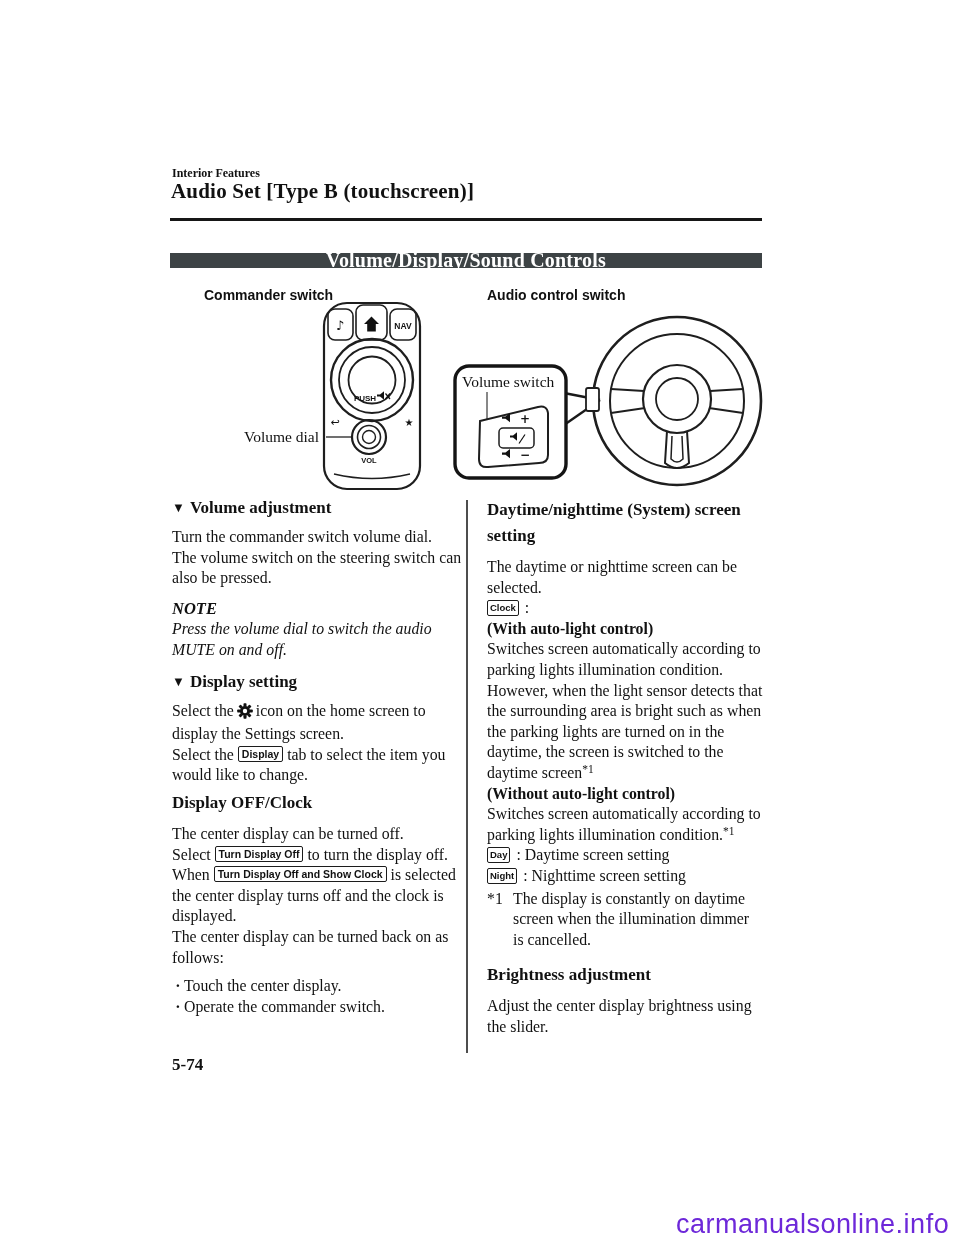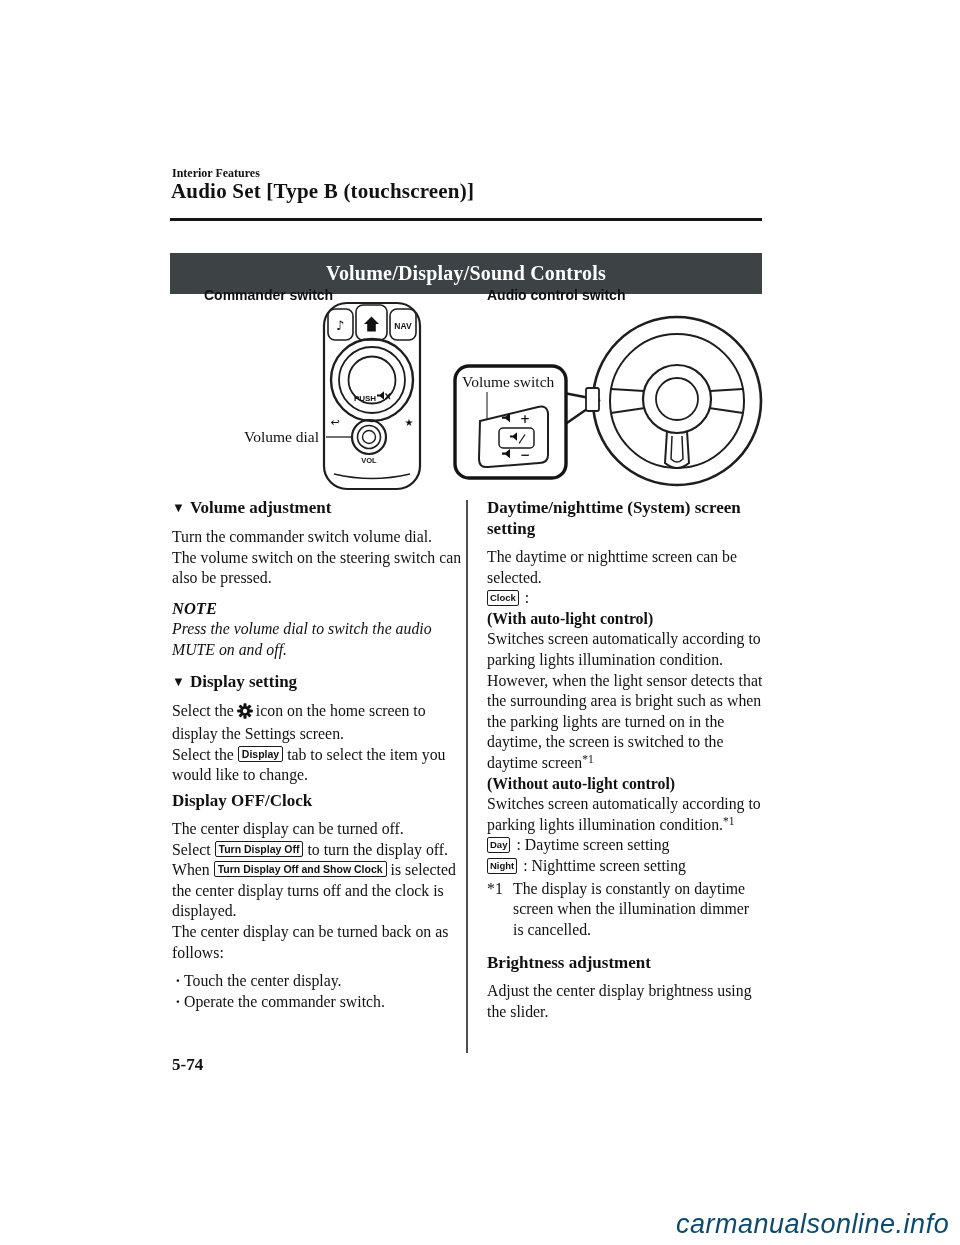--- a/index.html
+++ b/index.html
@@ -6,38 +6,38 @@
   #page{position:relative;width:960px;height:1245px;background:#ffffff;overflow:hidden;
         font-family:"Liberation Serif",serif;color:#111;padding-left:35px;}
   .abs{position:absolute;}
 
   
   .breadcrumb{left:172px;top:166px;font-size:12px;font-weight:bold;}
   .doc-title{left:171px;top:179px;font-size:21px;font-weight:bold;letter-spacing:.2px;}
   .header-rule{left:170px;top:218px;width:592px;height:3px;background:#161616;}
 
   
-  .section-bar{left:170px;top:253px;width:592px;height:41px;background:#3d4345;
+  .section-bar{left:170px;top:253px;width:592px;height:15px;background:#3d4345;
                display:flex;align-items:center;justify-content:center;}
   .section-bar span{color:#fff;font-weight:bold;font-size:20px;letter-spacing:.2px;}
 
   
   .fig-label{font-family:"Liberation Sans",sans-serif;font-weight:bold;font-size:14px;color:#101010;}
   .fig-label.cm{left:204px;top:287px;}
   .fig-label.ac{left:487px;top:287px;}
 
   
   .col{position:absolute;top:497px;font-size:15.8px;line-height:20.6px;}
   .col-left{left:172px;width:293px;}
   .col-right{left:487px;width:276px;}
   .divider{left:466px;top:500px;width:2px;height:553px;background:#4e4e4e;}
 
   .h-tri{font-size:17px;font-weight:bold;margin:0 0 9px 0;line-height:21px;}
   .h-tri .tri{font-size:13px;vertical-align:1px;margin-right:5px;}
-  .h3{font-size:17px;font-weight:bold;line-height:21px;margin:0 0 8px 0;}
+  .h3{font-size:17px;font-weight:bold;line-height:26px;margin:0 0 8px 0;}
   .para{margin:0 0 10px 0;}
   .para.tight{margin-bottom:4px;}
   .note-label{font-weight:bold;font-style:italic;font-size:16.5px;}
   .note-body{font-style:italic;}
   .note-wrap{margin:0 0 10px 0;}
 
   .kbd{display:inline-block;font-family:"Liberation Sans",sans-serif;font-weight:bold;
        font-size:10.5px;line-height:12px;border:1.4px solid #1c1c1c;border-radius:2px;
        padding:1px 3px 1px 3px;white-space:nowrap;position:relative;top:-2px;background:#fff;}
   .kbd-sm{font-size:9.5px;padding:1px 2px;}
@@ -55,21 +55,21 @@
   .footnote .fn-marker{width:26px;flex:0 0 26px;}
   .footnote .fn-text{flex:1;}
 
   .brightness-h{margin-top:12px;}
 
   .gear-ic{display:inline-block;vertical-align:-3px;margin:0 3px;}
 
   
   .page-num{left:172px;top:1055px;font-size:17px;font-weight:bold;}
   .watermark{left:676px;top:1209px;font-family:"Liberation Sans",sans-serif;
-             font-size:27px;color:#0c4a6e;letter-spacing:.5px;font-style:italic;}
+             font-size:27px;color:#6d28d9;letter-spacing:.5px;}
 
   svg text{user-select:none;}
 </style>
 </head>
 <body>
 
 <div id="page">
 
   <div class="abs breadcrumb">Interior Features</div>
   <div class="abs doc-title">Audio Set [Type B (touchscreen)]</div>

